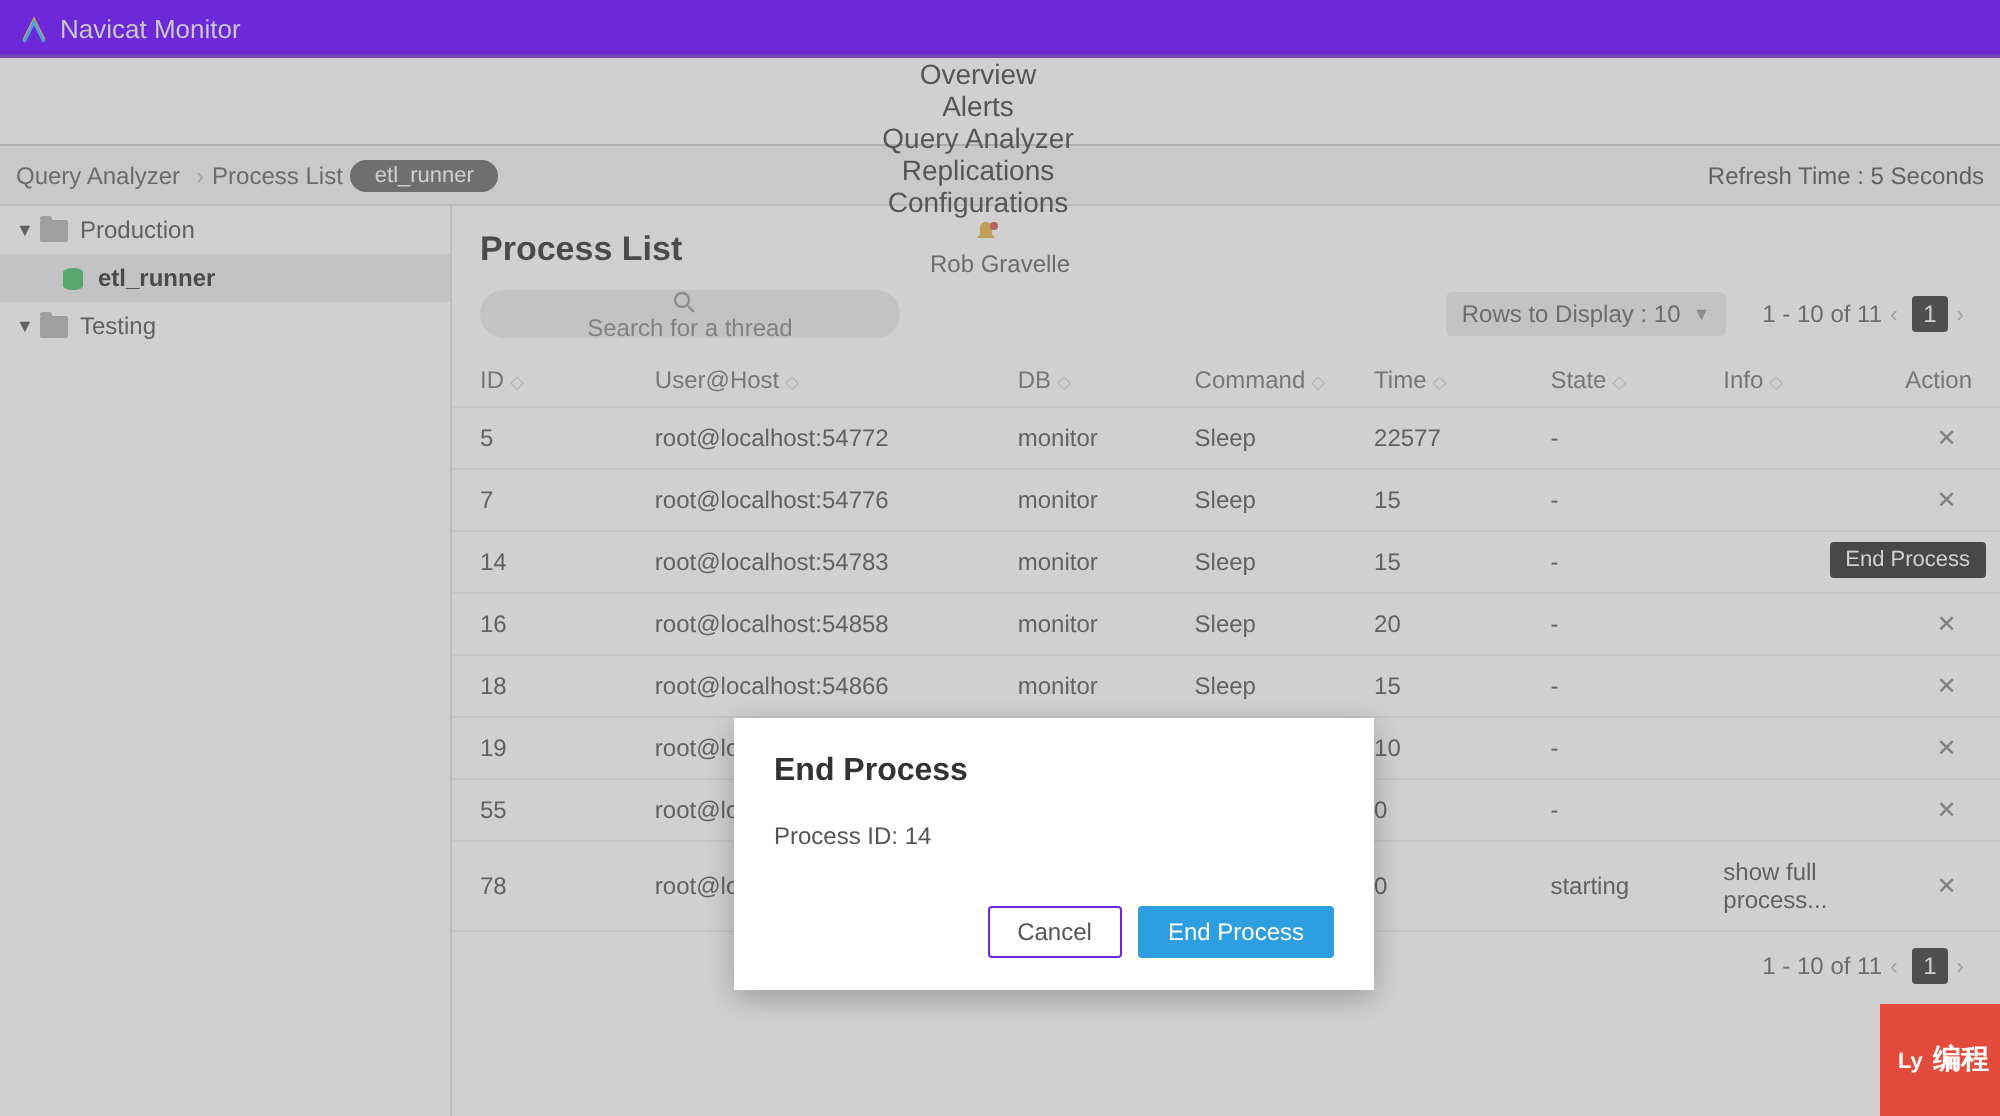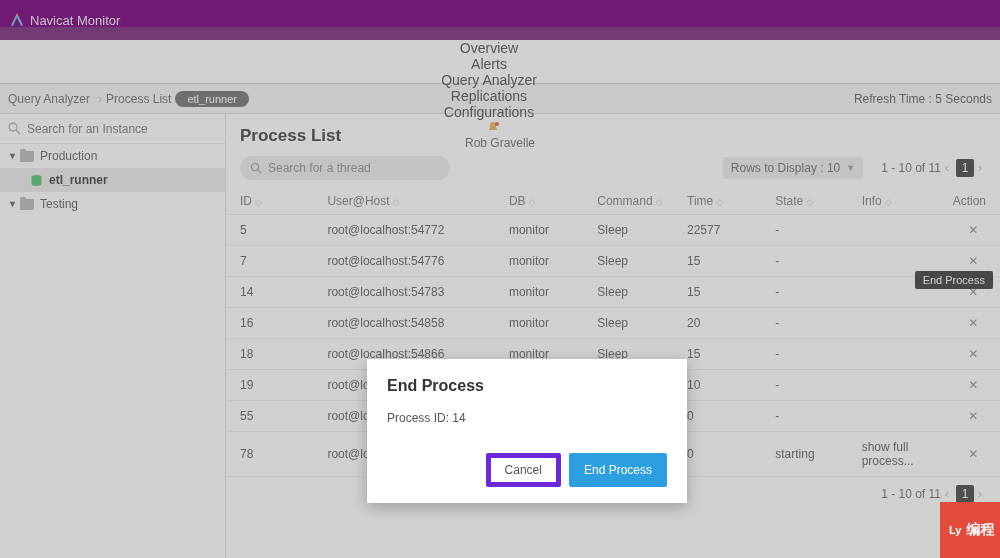--- a/index.html
+++ b/index.html
@@ -1,17 +1,17 @@
 <!DOCTYPE html>
 <html><head>
 <meta charset="utf-8">
 <style>
 * { box-sizing: border-box; margin: 0; padding: 0; }
 html, body { width: 1000px; height: 558px; font-family: Arial, Helvetica, sans-serif; font-size: 13px; color: #333; background: #fff; overflow: hidden; position: relative; }
-.titlebar { height: 40px; background: #701a75; color: #c8c8c8; display: flex; align-items: center; padding: 0 10px; font-size: 13px; }
+.titlebar { height: 29px; background: #6d28d9; color: #c8c8c8; display: flex; align-items: center; padding: 0 10px; font-size: 13px; }
 .titlebar .logo { width: 14px; height: 14px; margin-right: 6px; display: inline-flex; }
 .topnav { height: 44px; background: #fff; border-bottom: 1px solid #ccc; display: flex; align-items: center; padding: 0 10px; color: #444; flex-direction: column; }
 .topnav .navitem { margin-right: 22px; font-size: 14px; cursor: pointer; }
 .topnav .spacer { flex: 1; }
 .topnav .bell { width: 16px; height: 16px; margin-right: 14px; position: relative; }
 .topnav .avatar { width: 16px; height: 16px; border-radius: 50%; background: #7a8a99; margin-right: 5px; }
 .topnav .username { font-size: 12px; color: #666; }
 .breadcrumb-row { height: 30px; background: #f4f4f4; border-bottom: 1px solid #ddd; display: flex; align-items: center; padding: 0 8px; font-size: 12px; color: #666; }
 .breadcrumb-row .bc { margin-right: 4px; }
 .breadcrumb-row .chev { color: #bbb; margin: 0 4px; }
@@ -27,21 +27,21 @@
 .tree .node { display: flex; align-items: center; height: 24px; padding: 0 8px; cursor: pointer; color: #555; }
 .tree .node .caret { width: 8px; margin-right: 4px; font-size: 9px; color: #555; }
 .tree .node .folder { width: 14px; height: 11px; background: #b5b5b5; margin-right: 6px; border-radius: 1px; position: relative; }
 .tree .node .folder::before { content:''; position:absolute; top:-2px; left:0; width:6px; height:2px; background:#b5b5b5; border-radius:1px 1px 0 0; }
 .tree .child { padding-left: 30px; }
 .tree .child .dbicon { width: 13px; height: 13px; margin-right: 6px; display:inline-flex; }
 .tree .child.selected { background: #ececec; font-weight: bold; color: #333; }
 .content { flex: 1; display: flex; flex-direction: column; }
 .content .hdr { padding: 12px 14px 6px 14px; font-size: 17px; font-weight: bold; color: #333; }
 .content .toolbar { display: flex; align-items: center; padding: 4px 14px 8px 14px; }
-.content .toolbar .searchbox { background: #ececec; border-radius: 12px; height: 24px; display: flex; align-items: center; padding: 0 10px; width: 210px; color: #888; font-size: 12px; }
+.content .toolbar .searchbox { background: #ececec; border-radius: 12px; height: 24px; display: flex; align-items: center; padding: 0 10px; width: 210px; color: #888; font-size: 12px; flex-direction: column; }
 .content .toolbar .searchbox .icon { width: 12px; height: 12px; margin-right: 6px; }
 .content .toolbar .spacer { flex: 1; }
 .content .toolbar .rows-disp { background: #ececec; border-radius: 3px; font-size: 12px; color: #666; padding: 4px 8px; display: flex; align-items: center; cursor: pointer; }
 .content .toolbar .rows-disp .caret { margin-left: 6px; font-size: 9px; color: #999; }
 .content .toolbar .pager { display: flex; align-items: center; margin-left: 18px; font-size: 12px; color: #666; }
 .content .toolbar .pager .pgbtn { padding: 0 4px; color: #bbb; cursor: pointer; }
 .content .toolbar .pager .pgnum { background: #3a3a3a; color: #fff; width: 18px; height: 18px; display: inline-flex; align-items: center; justify-content: center; border-radius: 2px; margin-left: 3px; }
 table.ptable { width: 100%; border-collapse: collapse; font-size: 12px; }
 table.ptable th { text-align: left; font-weight: normal; color: #777; padding: 6px 6px 6px 14px; border-bottom: 1px solid #eee; position: relative; }
 table.ptable th .sortico { color: #ccc; font-size: 9px; margin-left: 3px; }
@@ -49,21 +49,21 @@
 table.ptable td.action { text-align: center; color: #888; cursor: pointer; }
 .bottom-pager { display: flex; justify-content: flex-end; align-items: center; padding: 8px 14px; font-size: 12px; color: #666; }
 .bottom-pager .pgbtn { padding: 0 4px; color: #bbb; cursor: pointer; }
 .bottom-pager .pgnum { background: #3a3a3a; color: #fff; width: 18px; height: 18px; display: inline-flex; align-items: center; justify-content: center; border-radius: 2px; margin-left: 3px; }
 .overlay { position: absolute; inset: 27px 0 0 0; background: rgba(120,120,120,0.35); }
 .modal { position: absolute; left: 367px; top: 359px; width: 320px; background: #fff; box-shadow: 0 4px 14px rgba(0,0,0,0.25); }
 .modal .mtitle { padding: 18px 20px 10px 20px; font-size: 16px; font-weight: bold; color: #333; }
 .modal .mbody { padding: 6px 20px 28px 20px; font-size: 12px; color: #555; }
 .modal .mfoot { padding: 0 20px 16px 20px; display: flex; justify-content: flex-end; gap: 8px; }
 .modal .mfoot button { font-size: 12px; padding: 5px 14px; border-radius: 2px; cursor: pointer; }
-.modal .mfoot .cancel { background: #fff; border: 5px solid #6d28d9; color: #555; }
+.modal .mfoot .cancel { background: #fff; border: 1px solid #6d28d9; color: #555; }
 .modal .mfoot .confirm { background: #2d9fe0; border: 1px solid #2d9fe0; color: #fff; }
 .tooltip-ep { position: absolute; right: 7px; top: 271px; background: #2e2e2e; color: #fff; font-size: 11px; padding: 3px 8px; border-radius: 2px; }
 .watermark { position: absolute; right: 0; bottom: 0; width: 60px; height: 56px; background: #e34b3d; display: flex; align-items: center; justify-content: center; color: #fff; font-weight: bold; font-size: 14px; }
 .watermark .cn { margin-left: 3px; font-size: 14px; }
 </style>
 </head>
 <body>
 
 <div class="titlebar">
   <span class="logo">
@@ -96,29 +96,20 @@
   <span class="bc">Query Analyzer</span>
   <span class="chev">›</span>
   <span class="bc">Process List</span>
   <span class="pill">etl_runner</span>
   <span class="spacer"></span>
   <span class="refresh">Refresh Time : 5 Seconds</span>
 </div>
 
 <div class="main">
   <div class="sidebar">
-    <div class="search">
-      <span class="icon">
-        <svg viewBox="0 0 13 13">
-            <circle cx="5" cy="5" r="4" stroke="#aaa" stroke-width="1.3" fill="none"></circle>
-            <line x1="8" y1="8" x2="12" y2="12" stroke="#aaa" stroke-width="1.3"></line>
-          </svg>
-      </span>
-      <input placeholder="Search for an Instance" style="">
-    </div>
     <div class="tree">
       <div class="node">
         <span class="caret">▼</span>
         <span class="folder"></span>
         <span>Production</span>
       </div>
       <div class="node child selected">
         <span class="dbicon">
           <svg viewBox="0 0 13 13">
               <ellipse cx="6.5" cy="3" rx="5" ry="2" fill="#4bbf6b"></ellipse>

